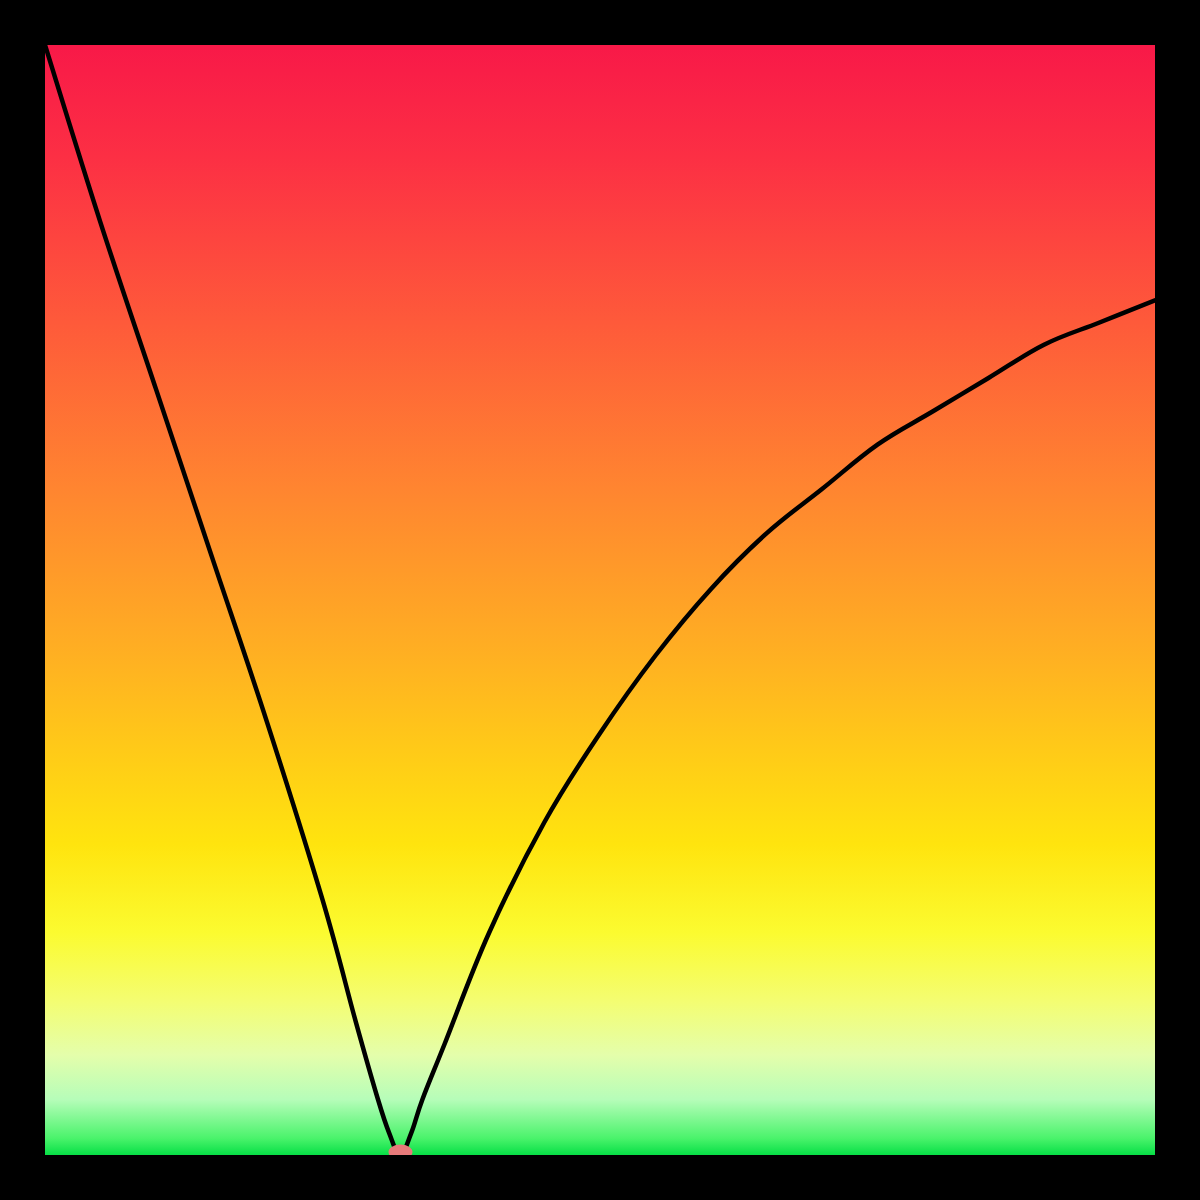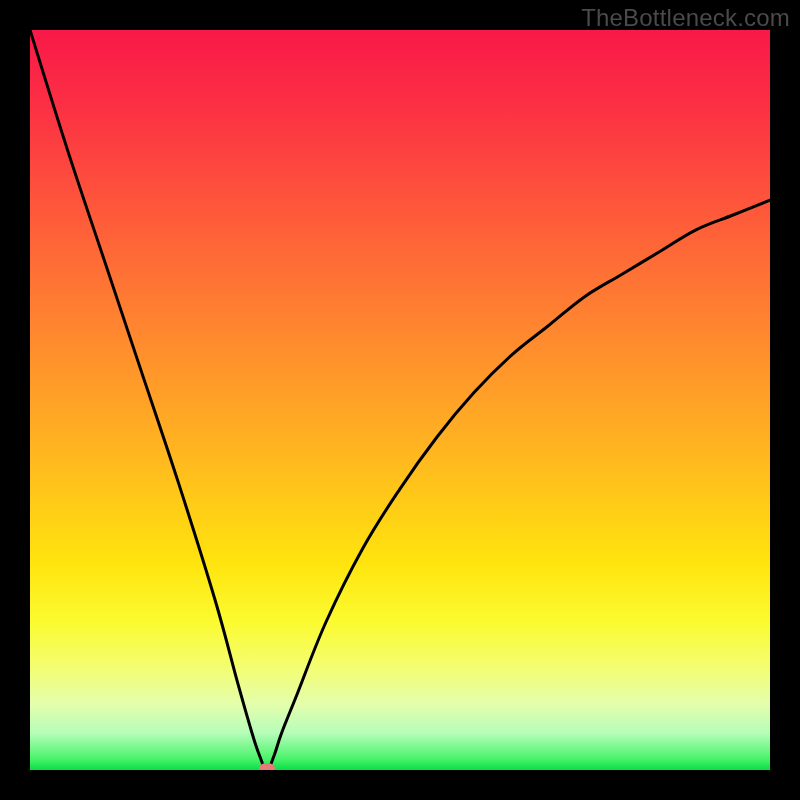--- a/index.html
+++ b/index.html
@@ -67,21 +67,20 @@
     border-radius: 50% / 50%;
     background: #e77a7a;
     z-index: 12;
     transform: translate(-50%, -50%);
   }
 </style>
 </head>
 <body>
 
 <div class="frame">
-  <div class="watermark">TheBottleneck.com</div>
 
   <div class="plot-area">
     <div class="gradient-bg"></div>
 
     <svg class="curve" viewBox="0 0 740 740" preserveAspectRatio="none">
       <path id="curve-path" fill="none" stroke="#000" stroke-width="3" stroke-linejoin="round" stroke-linecap="round" d="M 0 0 C 6.66 21.311999999999994, 23.68 77.10799999999998, 37 118.39999999999998 C 50.32 159.69199999999998, 60.68 189.44000000000003, 74 229.40000000000003 C 87.32 269.36, 97.68 300.44, 111 340.4 C 124.32 380.35999999999996, 134.68 410.108, 148 451.4 C 161.32 492.69199999999995, 174.344 533.8359999999999, 185 569.8 C 195.656 605.764, 200.54000000000002 627.224, 207.20000000000002 651.2 C 213.86 675.176, 218.004 689.68, 222 703 C 225.996 716.32, 226.736 718.5400000000001, 229.4 725.2 C 232.06400000000002 731.86, 234.136 740, 236.8 740 C 239.46400000000003 740, 241.536 731.86, 244.20000000000002 725.2 C 246.86400000000003 718.5400000000001, 247.60400000000004 713.6560000000001, 251.60000000000002 703 C 255.596 692.3439999999999, 258.40799999999996 685.98, 266.4 666 C 274.392 646.02, 284.012 618.64, 296 592 C 307.988 565.36, 319.68 541.976, 333 518 C 346.32 494.024, 356.68 478.78000000000003, 370 458.8 C 383.32 438.82, 393.68000000000006 424.31600000000003, 407.00000000000006 407 C 420.32000000000005 389.68399999999997, 430.68 377.25199999999995, 444 362.59999999999997 C 457.32 347.948, 467.68 337.58799999999997, 481 325.59999999999997 C 494.32 313.61199999999997, 504.68 306.656, 518 296 C 531.32 285.344, 541.68 275.724, 555 266.4 C 568.32 257.07599999999996, 578.68 252.19199999999998, 592 244.2 C 605.32 236.208, 615.68 229.992, 629 222 C 642.32 214.008, 652.68 206.46000000000006, 666 199.80000000000007 C 679.32 193.14000000000007, 689.68 190.32800000000003, 703 185 C 716.32 179.67199999999997, 733.34 172.86399999999995, 740 170.19999999999993"></path>
     </svg>
 
     <div id="dip-marker" class="dip-marker" style="left: 236.8px; top: 738px; background: rgb(231, 122, 122);"></div>
   </div>

